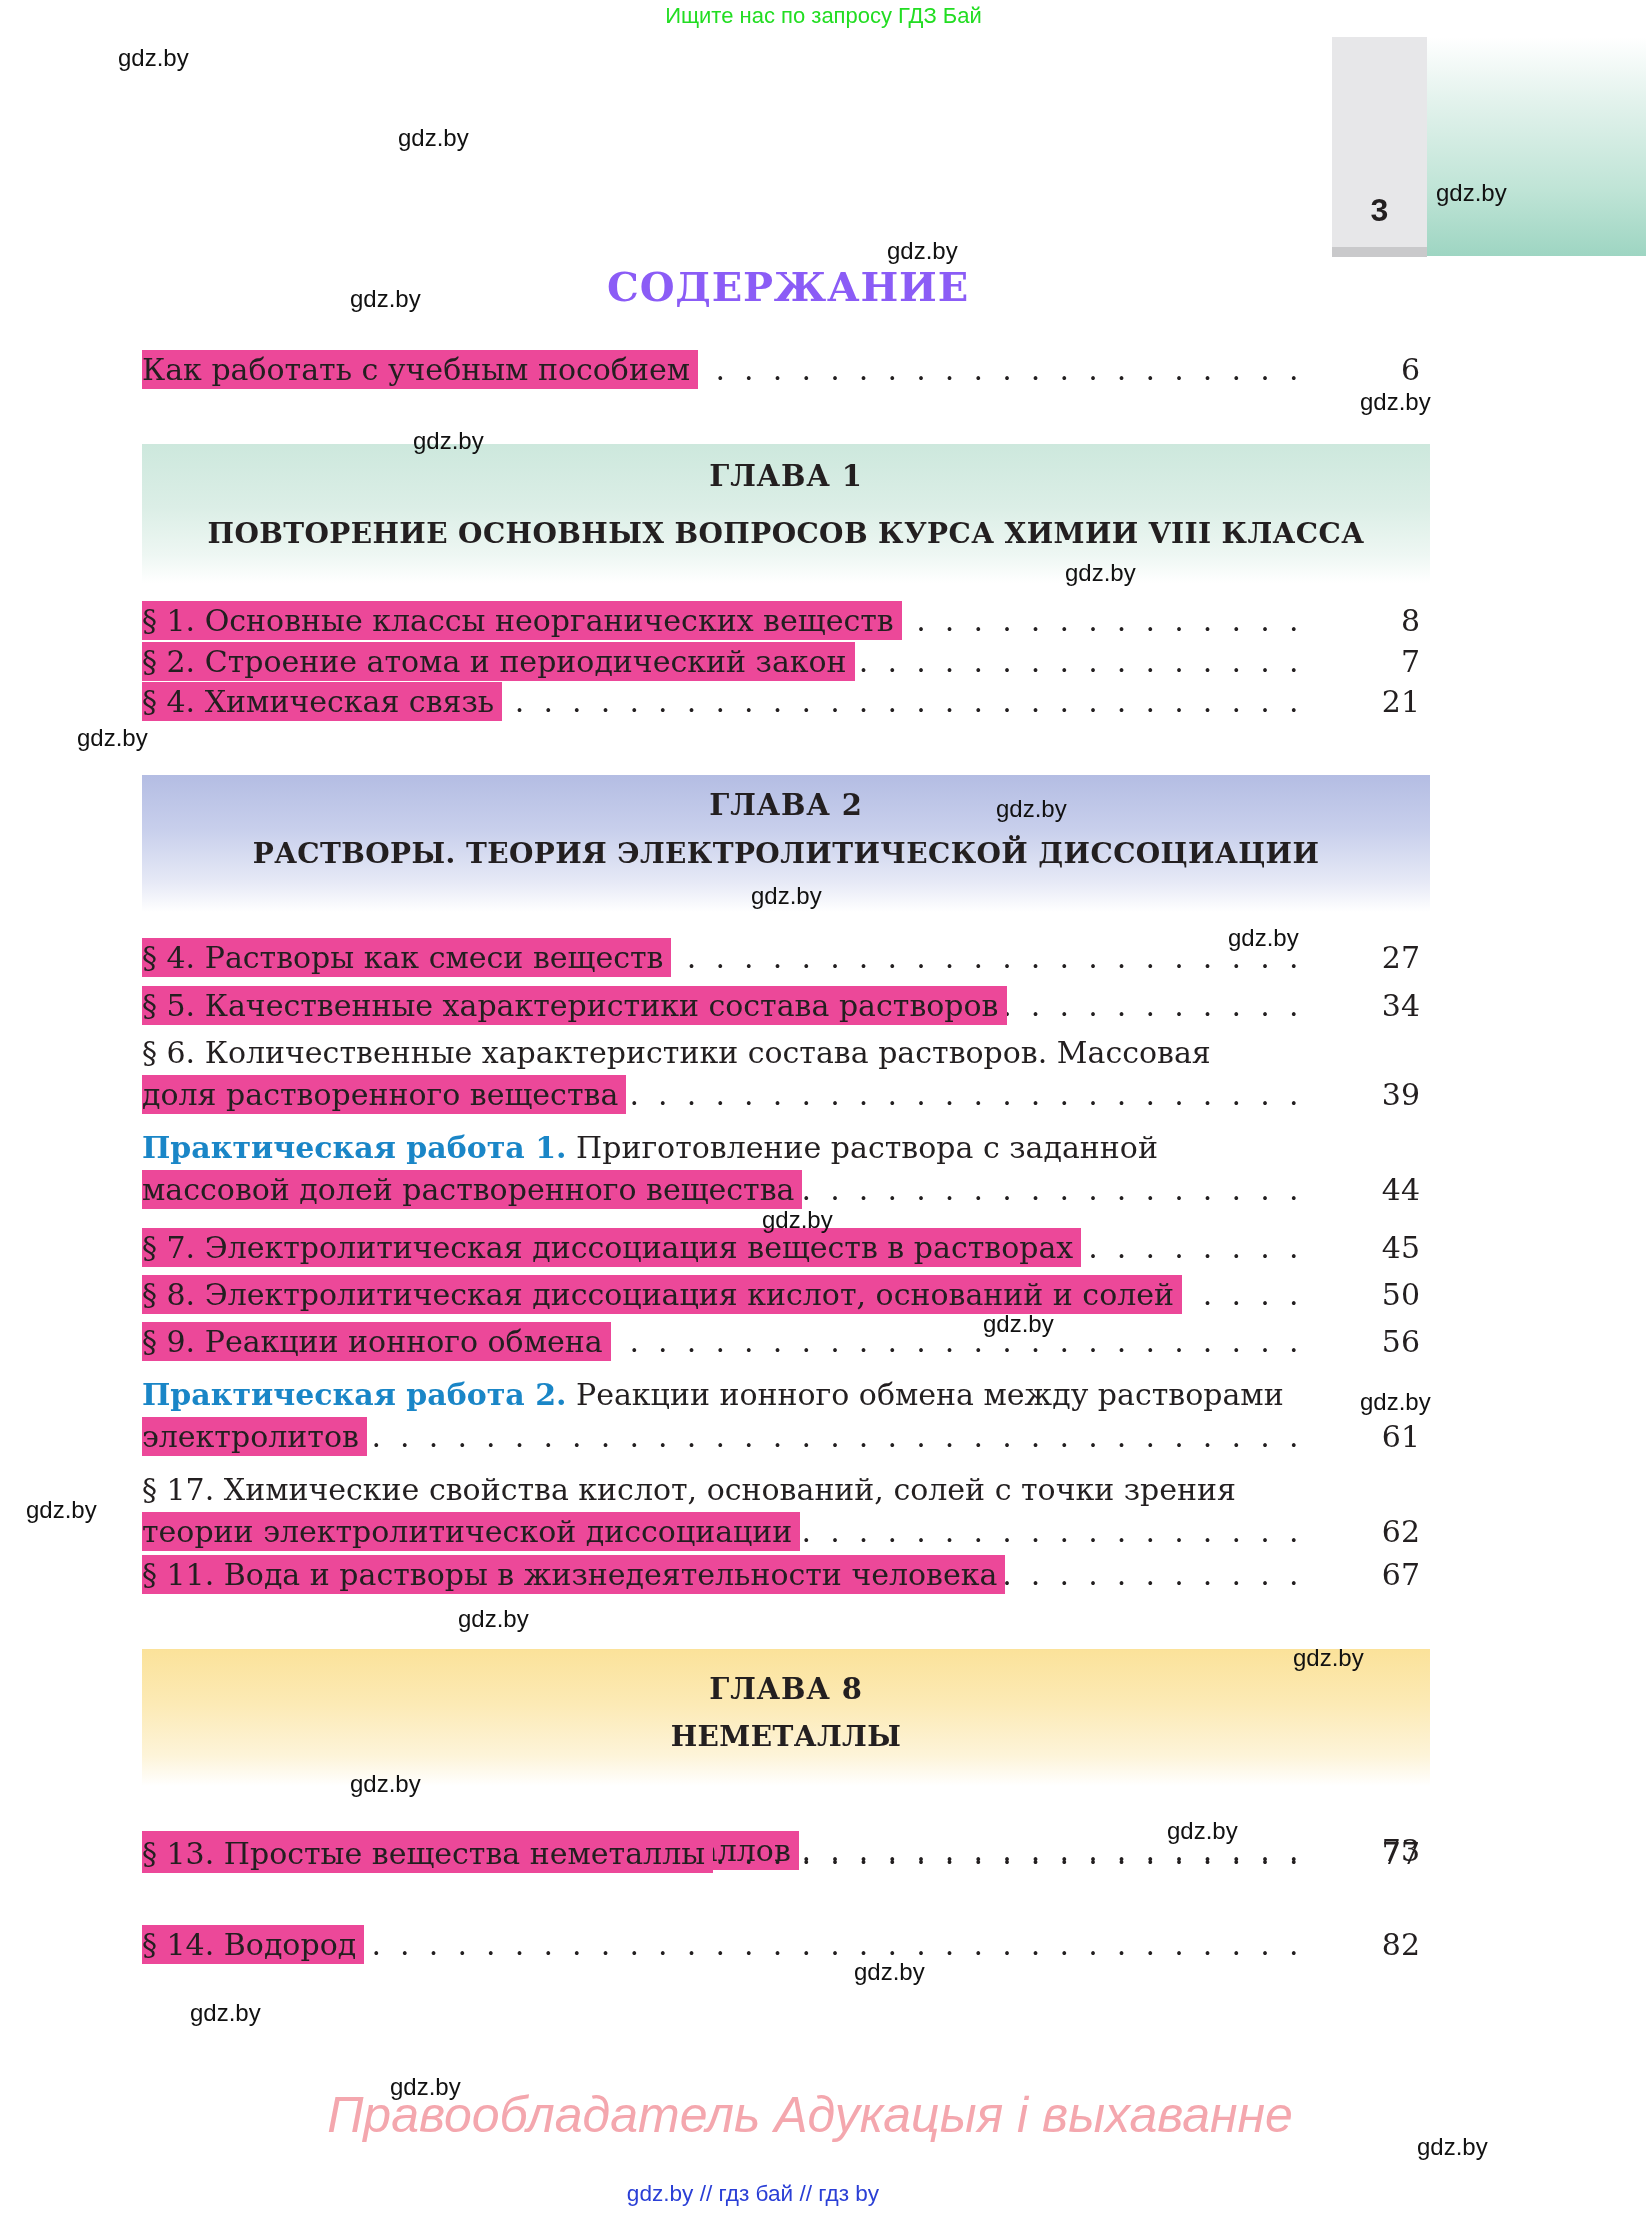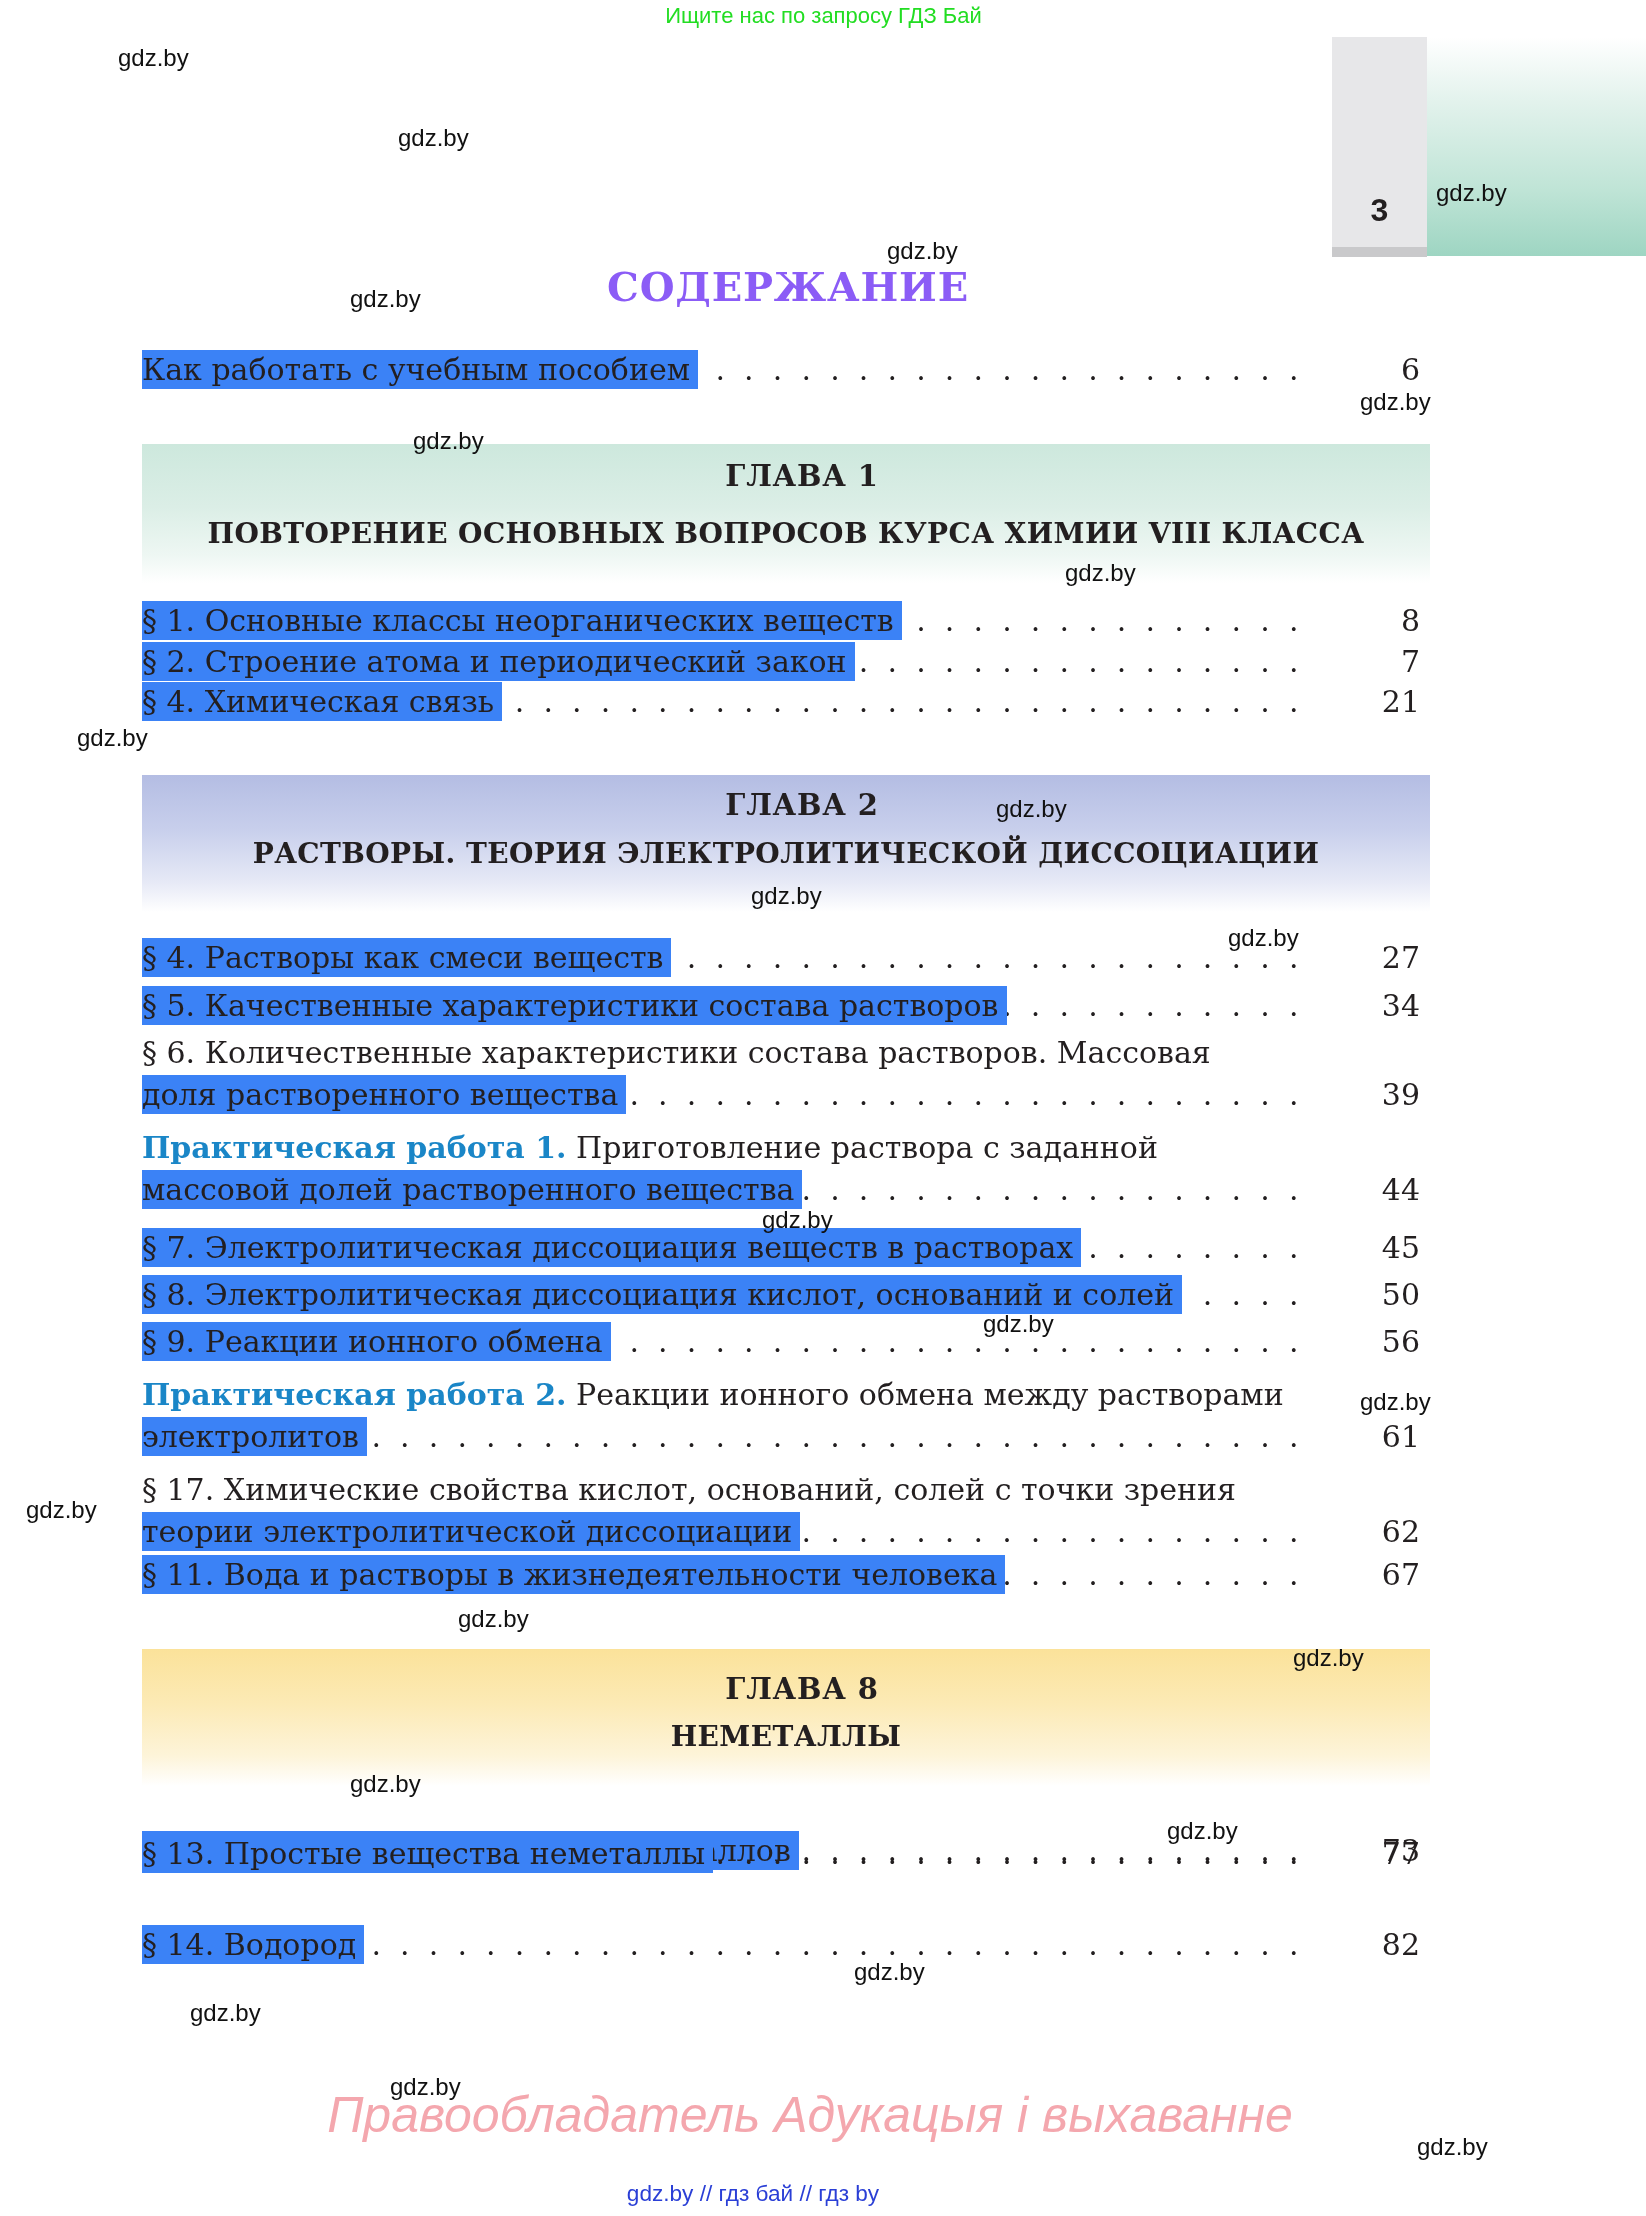--- a/index.html
+++ b/index.html
@@ -9,25 +9,25 @@
   .tab-gray { left: 1332px; top: 37px; width: 95px; height: 210px; background: #e7e7e9; }
   .tab-strip { left: 1332px; top: 247px; width: 95px; height: 9.7px; background: #c9c9cb; }
   .tab-green { left: 1427px; top: 37px; width: 219px; height: 219px; background: linear-gradient(to bottom, #ffffff 0%, #e2f2ec 30%, #bfe4d6 70%, #9ed5c2 100%); }
   .page-num { left: 1332px; top: 192px; width: 95px; text-align: center; font-family: "Liberation Sans", sans-serif; font-weight: bold; font-size: 32px; color: #231f20; }
   .title { left: 0; top: 263px; width: 1576px; text-align: center; font-family: "DejaVu Serif", serif; font-weight: bold; font-size: 40px; color: #8b5cf6; letter-spacing: 0.8px; }
 
   .band { left: 142px; width: 1288px; }
   .band1 { top: 444px; height: 139px; background: linear-gradient(to bottom, #cde8dd 0%, #dbeee6 45%, #eef7f3 80%, #ffffff 100%); }
   .band2 { top: 775px; height: 137px; background: linear-gradient(to bottom, #b4bde3 0%, #c8cfec 40%, #e6e9f6 78%, #ffffff 100%); }
   .band3 { top: 1649px; height: 137px; background: linear-gradient(to bottom, #fbe29a 0%, #fceab5 40%, #fdf4d9 78%, #ffffff 100%); }
-  .band-label { left: 158px; width: 1288px; text-align: center; font-family: "DejaVu Serif", serif; font-weight: bold; font-size: 29px; color: #231f20; letter-spacing: 0.8px; }
+  .band-label { left: 142px; width: 1288px; text-align: center; font-family: "DejaVu Serif", serif; font-weight: bold; font-size: 29px; color: #231f20; letter-spacing: 0.8px; }
   .band-title { left: 142px; width: 1288px; text-align: center; font-family: "DejaVu Serif", serif; font-weight: bold; font-size: 28px; color: #231f20; letter-spacing: 0.4px; }
 
   .row { left: 142px; width: 1278px; height: 39px; font-size: 30px; line-height: 39px; white-space: nowrap; }
-  .row .txt { position: absolute; left: 0; top: 0; background: #3b82f6; padding-right: 8px; }
+  .row .txt { position: absolute; left: 0; top: 0; background: #ec4899; padding-right: 8px; }
   .row .dots { position: absolute; left: 0; right: 105px; top: 0; overflow: hidden; color: #231f20; letter-spacing: 4.8px; }
   .row .dots::before { content: ". . . . . . . . . . . . . . . . . . . . . . . . . . . . . . . . . . . . . . . . . . . . . . . . . . . . . . . . . . . . . . . . . . . . . . . . . . . . . . . . . . . . . . . . . . . . . . . . . . . . . . ."; }
   .row .num { position: absolute; right: 0; top: 0; text-align: right; font-weight: normal; }
   .line1 { left: 142px; font-size: 30px; line-height: 39px; white-space: nowrap; }
   .pr-label { color: #1a86c7; font-weight: bold; }
 
   .wm { font-family: "Liberation Sans", sans-serif; font-size: 24px; color: #111111; }
   .copyright { left: 0; top: 2086px; width: 1620px; text-align: center; font-family: "Liberation Sans", sans-serif; font-style: italic; font-size: 50px; color: #f4a7ae; }
   .footer { left: 0; top: 2181px; width: 1506px; text-align: center; font-family: "Liberation Sans", sans-serif; font-size: 22.6px; color: #2a3fd6; }
 </style>

